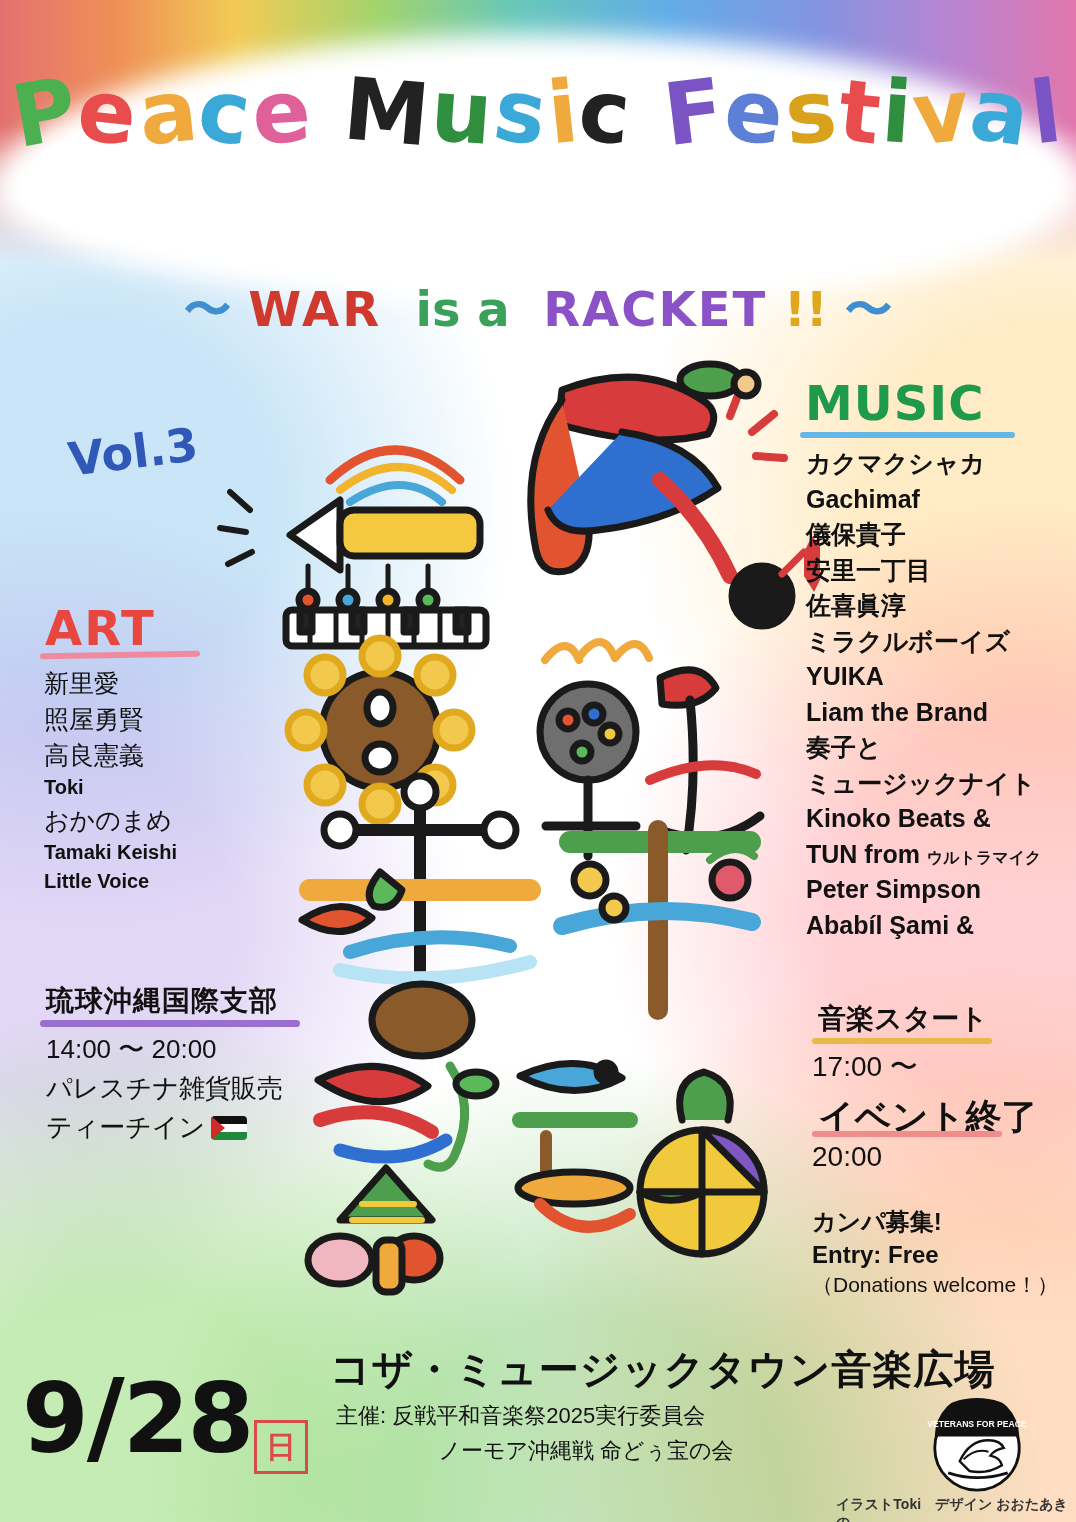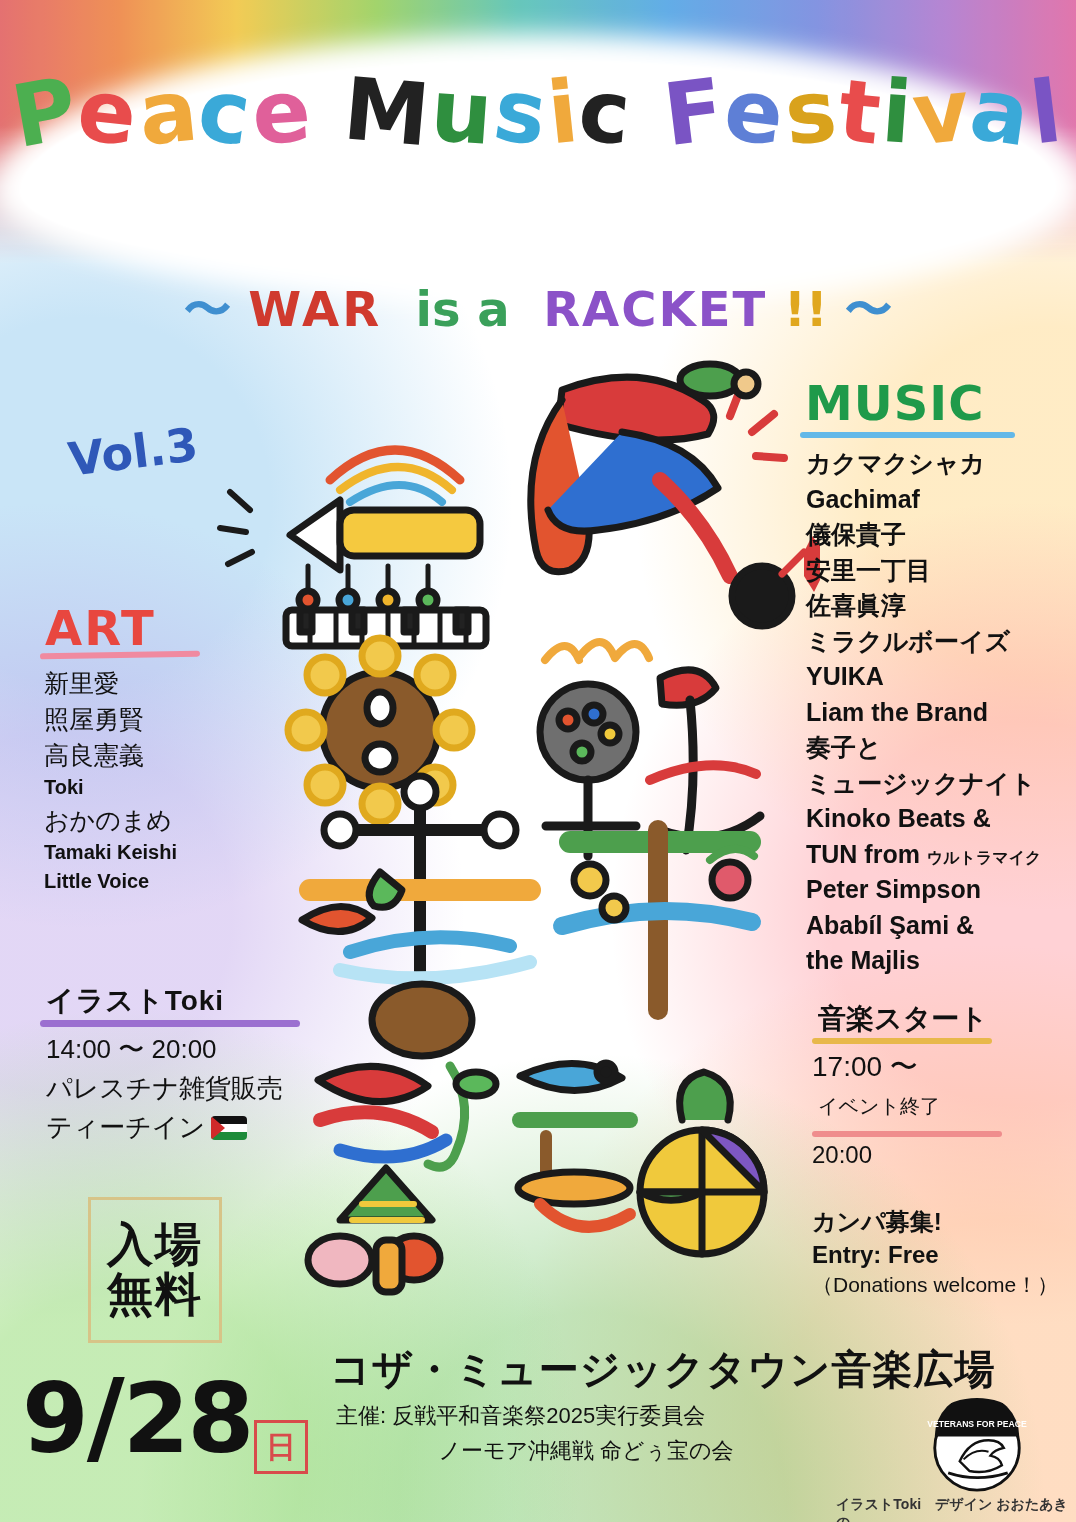--- a/index.html
+++ b/index.html
@@ -139,23 +139,23 @@
     font-size:25px;line-height:1.42;color:#111;
   }
   #music-list .en{font-weight:700;}
   #music-list .jp{font-weight:700;}
   #music-list .tiny{font-size:16px;font-weight:700;}
 
   
   #start-head{position:absolute;left:818px;top:1000px;font-size:28px;font-weight:700;color:#111;}
   #start-underline{position:absolute;left:812px;top:1038px;width:180px;height:6px;background:#e8b84b;border-radius:4px;}
   #start-time{position:absolute;left:812px;top:1048px;font-size:28px;color:#111;}
-  #end-head{position:absolute;left:818px;top:1093px;font-size:20px;font-weight:400;color:#111;}
+  #end-head{position:absolute;left:818px;top:1093px;font-size:36px;font-weight:700;color:#111;}
   #end-underline{position:absolute;left:812px;top:1131px;width:190px;height:6px;background:#ef8d8d;border-radius:4px;}
-  #end-time{position:absolute;left:812px;top:1141px;font-size:24px;color:#111;}
+  #end-time{position:absolute;left:812px;top:1141px;font-size:28px;color:#111;}
 
   #donate{
     position:absolute;left:812px;top:1205px;width:260px;
     font-size:24px;line-height:1.38;color:#111;
   }
   #donate .b{font-weight:700;}
   #donate .small{font-size:21px;}
 
   
   #date{
@@ -323,34 +323,30 @@
   <div id="art-list">
     <div>新里愛</div>
     <div>照屋勇賢</div>
     <div>高良憲義</div>
     <div class="en">Toki</div>
     <div>おかのまめ</div>
     <div class="en">Tamaki Keishi</div>
     <div class="en">Little Voice</div>
   </div>
 
-  <div id="market-head">イラストToki</div>
+  <div id="market-head">琉球沖縄国際支部</div>
   <div id="market-underline"></div>
   <div id="market-body">
     <div>14:00 〜 20:00</div>
     <div>パレスチナ雑貨販売</div>
     <div>
       <span>ティーチイン</span><span id="flag"></span>
     </div>
   </div>
 
-  <div id="freebox">
-    <div>入場</div>
-    <div>無料</div>
-  </div>
 
   <div id="music-head">MUSIC</div>
   <div id="music-underline"></div>
   <div id="music-list">
     <div class="jp">カクマクシャカ</div>
     <div class="en">Gachimaf</div>
     <div class="jp">儀保貴子</div>
     <div class="jp">安里一丁目</div>
     <div class="jp">佐喜眞淳</div>
     <div class="jp">ミラクルボーイズ</div>
@@ -358,21 +354,20 @@
     <div class="en">Liam the Brand</div>
     <div class="jp">奏子と</div>
     <div class="jp">ミュージックナイト</div>
     <div class="en">Kinoko Beats &amp;</div>
     <div>
       <span class="en">TUN from</span>
       <span class="tiny">ウルトラマイク</span>
     </div>
     <div class="en">Peter Simpson</div>
     <div class="en">Ababíl Şami &amp;</div>
-    <div class="en">the Majlis</div>
   </div>
 
   <div id="start-head">音楽スタート</div>
   <div id="start-underline"></div>
   <div id="start-time">17:00 〜</div>
   <div id="end-head">イベント終了</div>
   <div id="end-underline"></div>
   <div id="end-time">20:00</div>
 
   <div id="donate">

